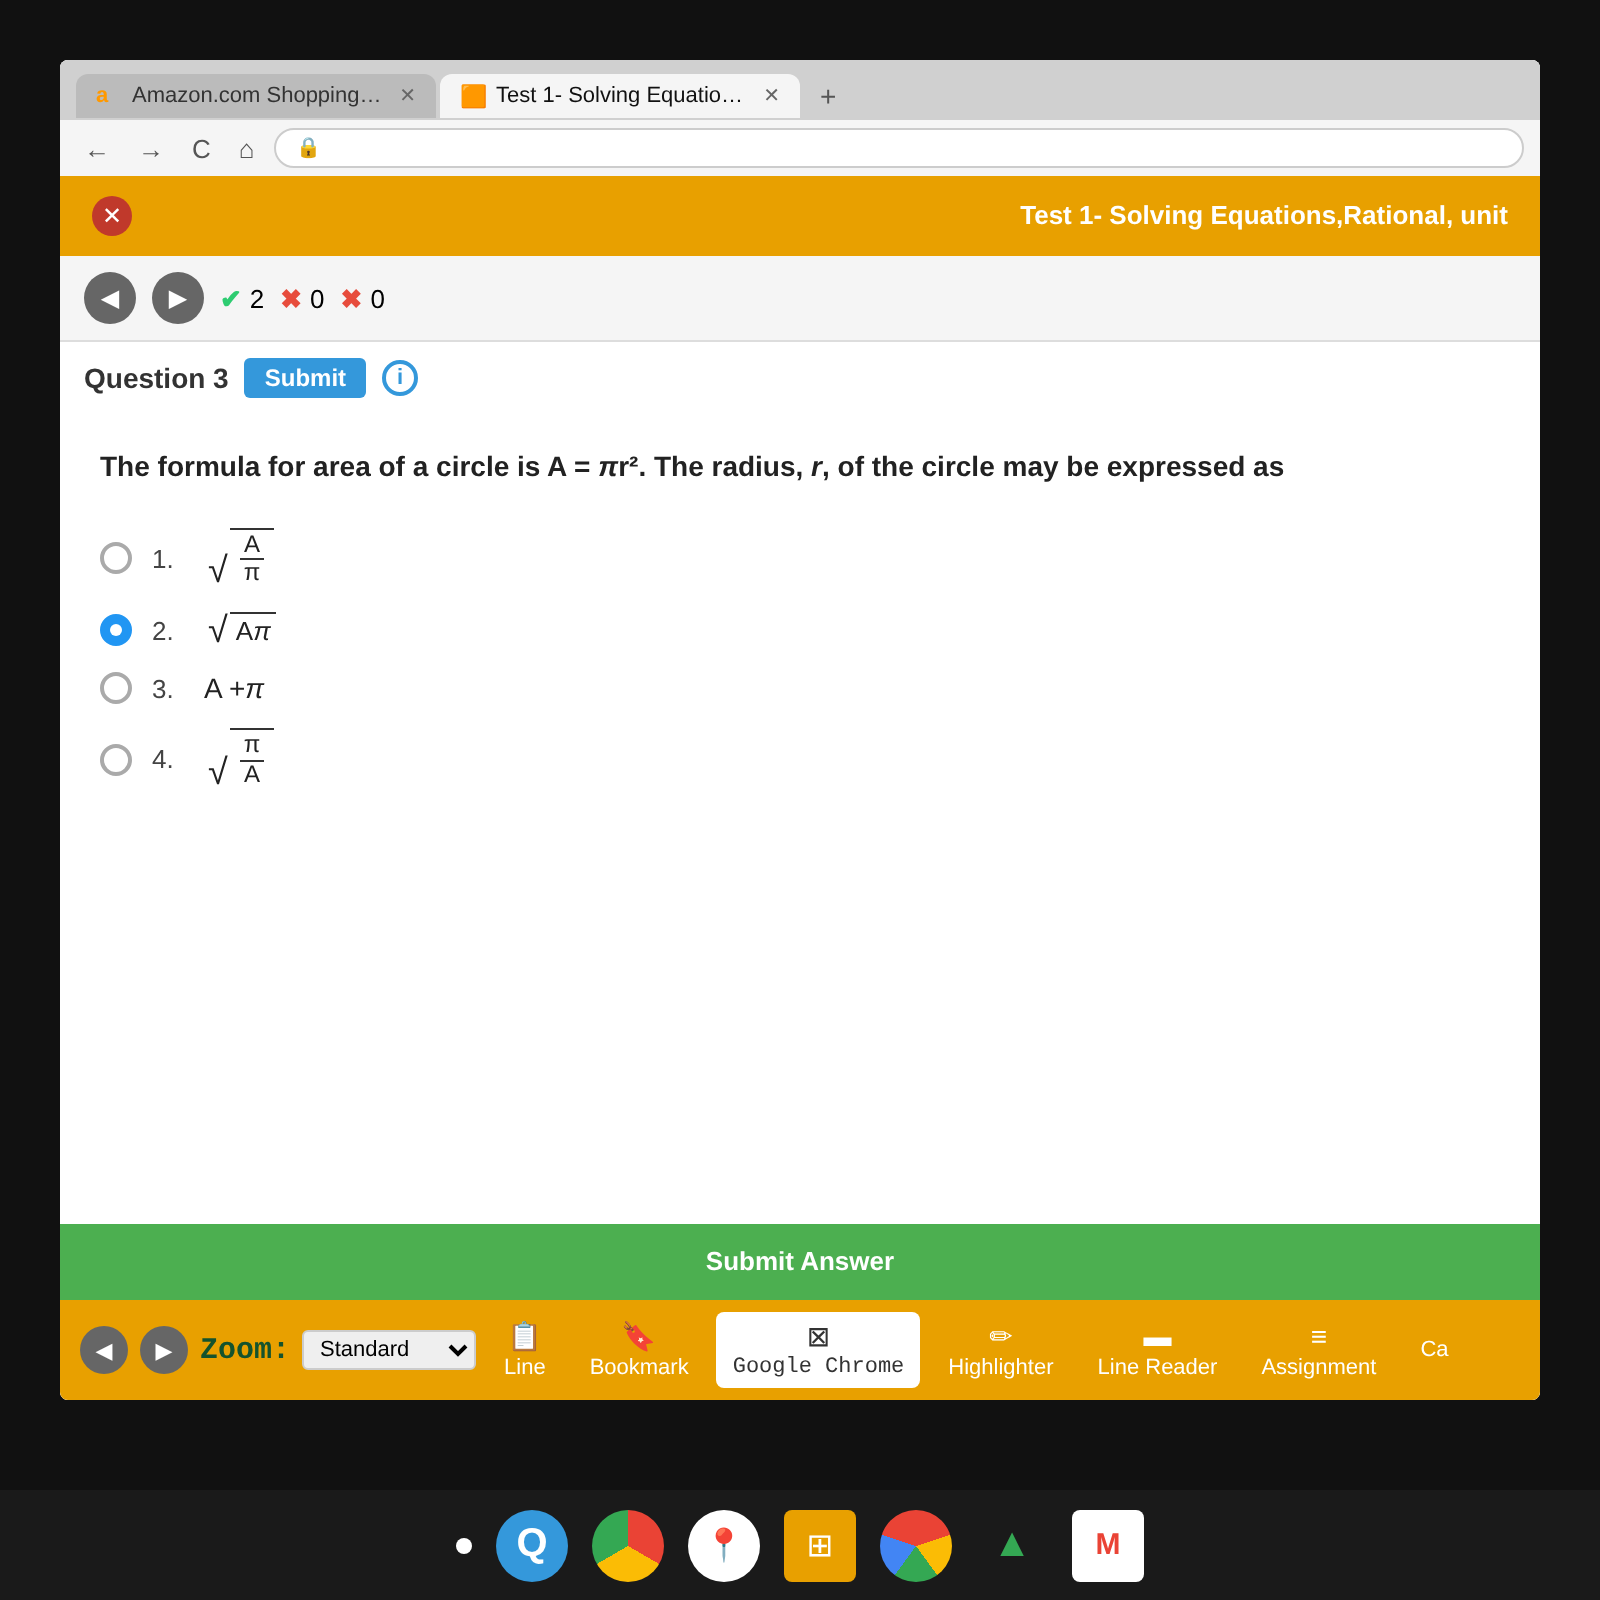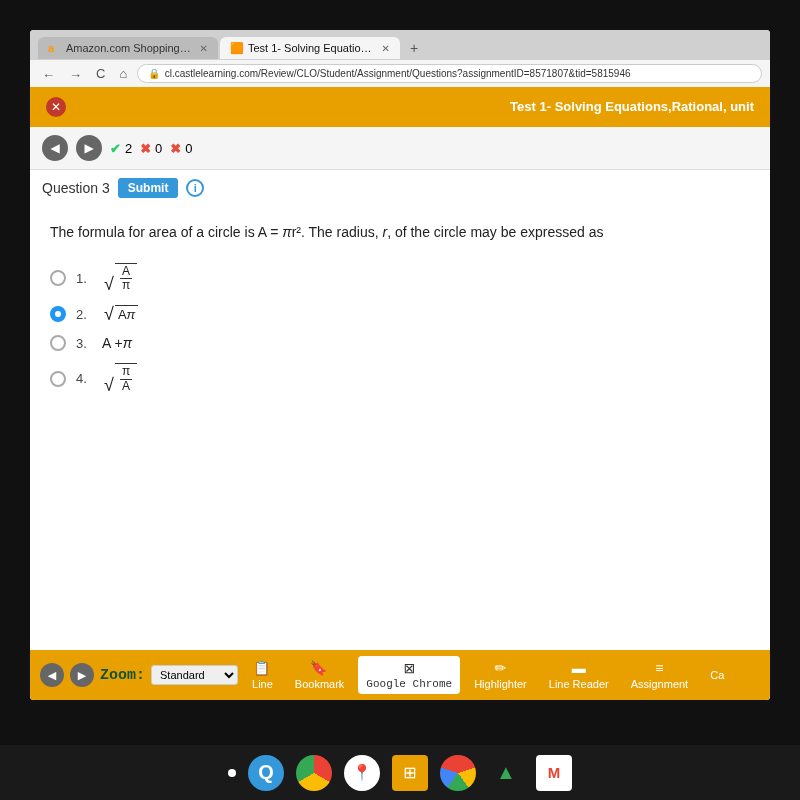--- a/index.html
+++ b/index.html
@@ -220,21 +220,21 @@
       display: flex;
       align-items: center;
       gap: 8px;
       padding: 8px 12px;
       flex-shrink: 0;
       background: #fff;
     }
 
     .question-number {
       font-size: 14px;
-      font-weight: normal;
+      font-weight: bold;
       color: #333;
     }
 
     .review-badge {
       background: #3498db;
       color: #fff;
       padding: 3px 10px;
       border-radius: 3px;
       font-size: 12px;
       font-weight: bold;
@@ -258,20 +258,21 @@
     .question-content {
       padding: 16px 20px;
       flex: 1;
     }
 
     .question-text {
       font-size: 14px;
       color: #222;
       line-height: 1.5;
       margin-bottom: 20px;
+      font-weight: bold;
     }
 
     .answer-options {
       display: flex;
       flex-direction: column;
       gap: 12px;
     }
 
     .option-row {
       display: flex;
@@ -503,21 +504,20 @@
       <button class="tab-new">+</button>
     </div>
 
     <div class="address-bar-row">
       <button class="nav-btn">←</button>
       <button class="nav-btn">→</button>
       <button class="nav-btn">C</button>
       <button class="nav-btn">⌂</button>
       <div class="address-bar">
         <span class="lock-icon">🔒</span>
-        <span style="font-size:10px;">cl.castlelearning.com/Review/CLO/Student/Assignment/Questions?assignmentID=8571807&amp;tid=5815946</span>
       </div>
     </div>
   </div>
 
   <div class="browser-content">
 
     <div class="golden-header">
       <div class="close-btn">
         <span>✕</span>
       </div>
@@ -608,20 +608,23 @@
                     <span class="frac-den">A</span>
                   </span>
                 </span>
               </span>
             </div>
           </div>
 
         </div>
       </div>
 
+      <div class="submit-bar">
+        <span>Submit Answer</span>
+      </div>
 
     </div>
 
     <div class="bottom-toolbar">
       <div class="toolbar-nav-btn">◀</div>
       <div class="toolbar-nav-btn">▶</div>
       <span class="zoom-label">Zoom:</span>
       <select class="zoom-select">
         <option>Standard</option>
         <option>Large</option>

